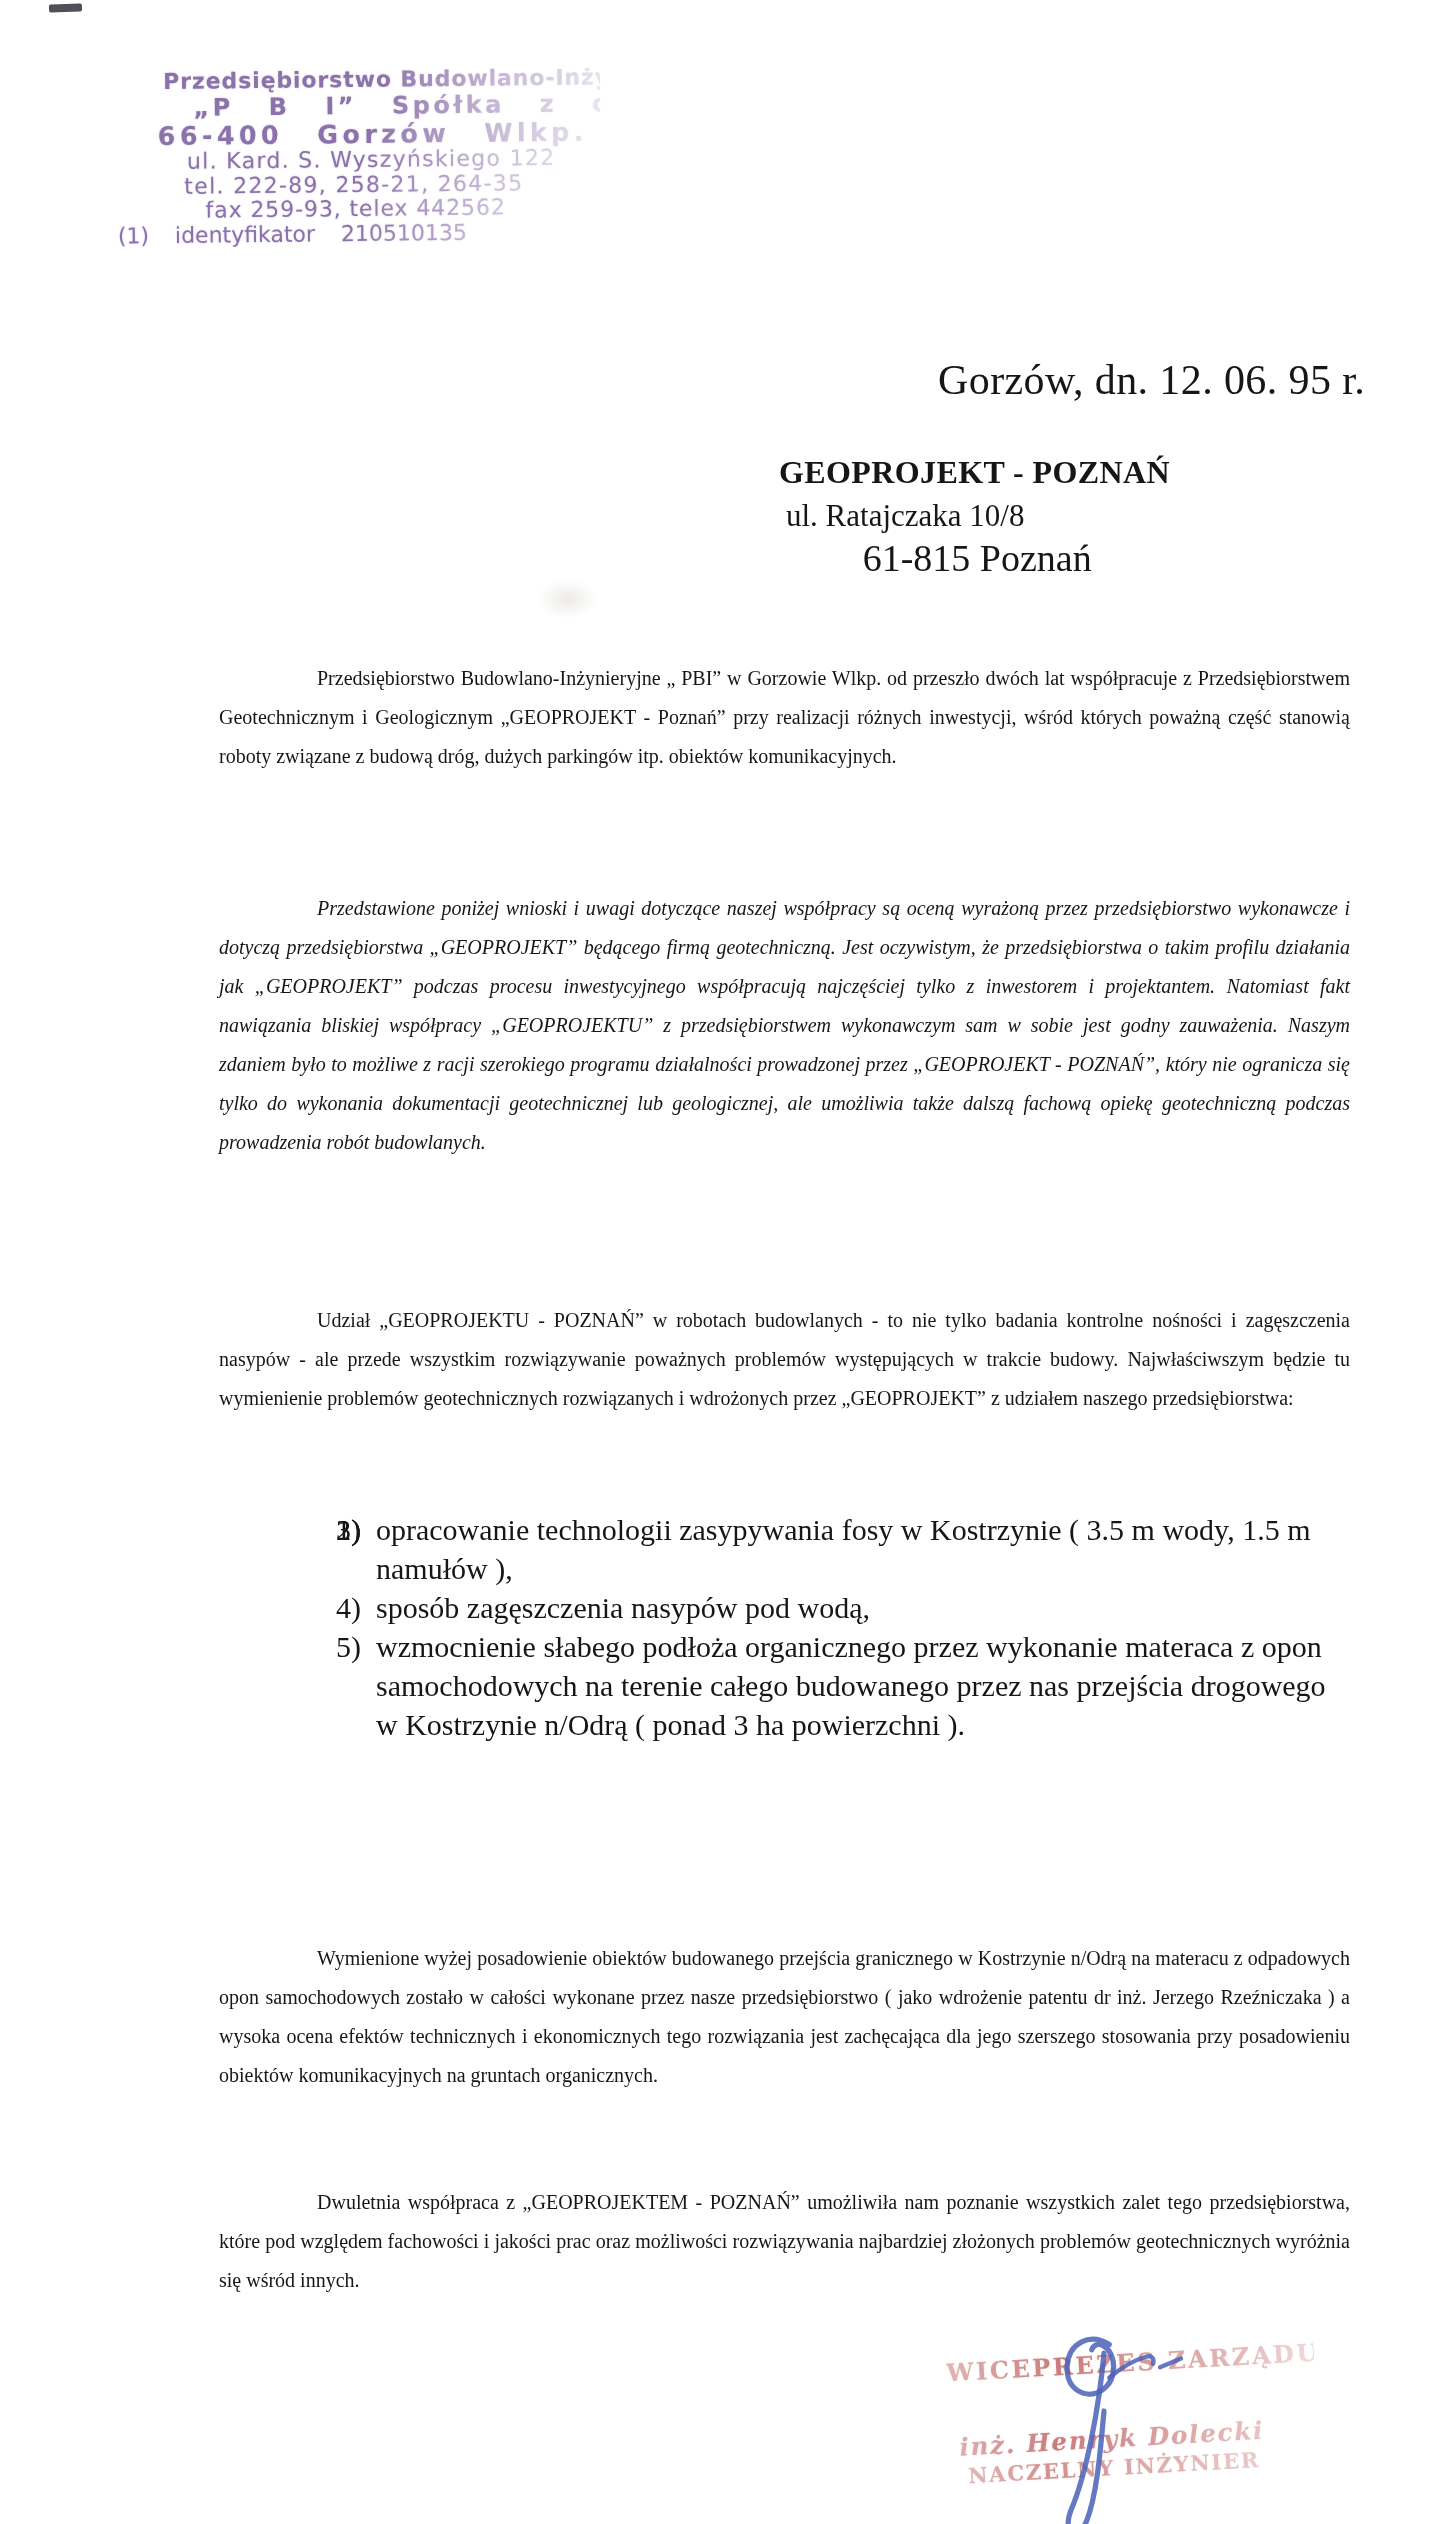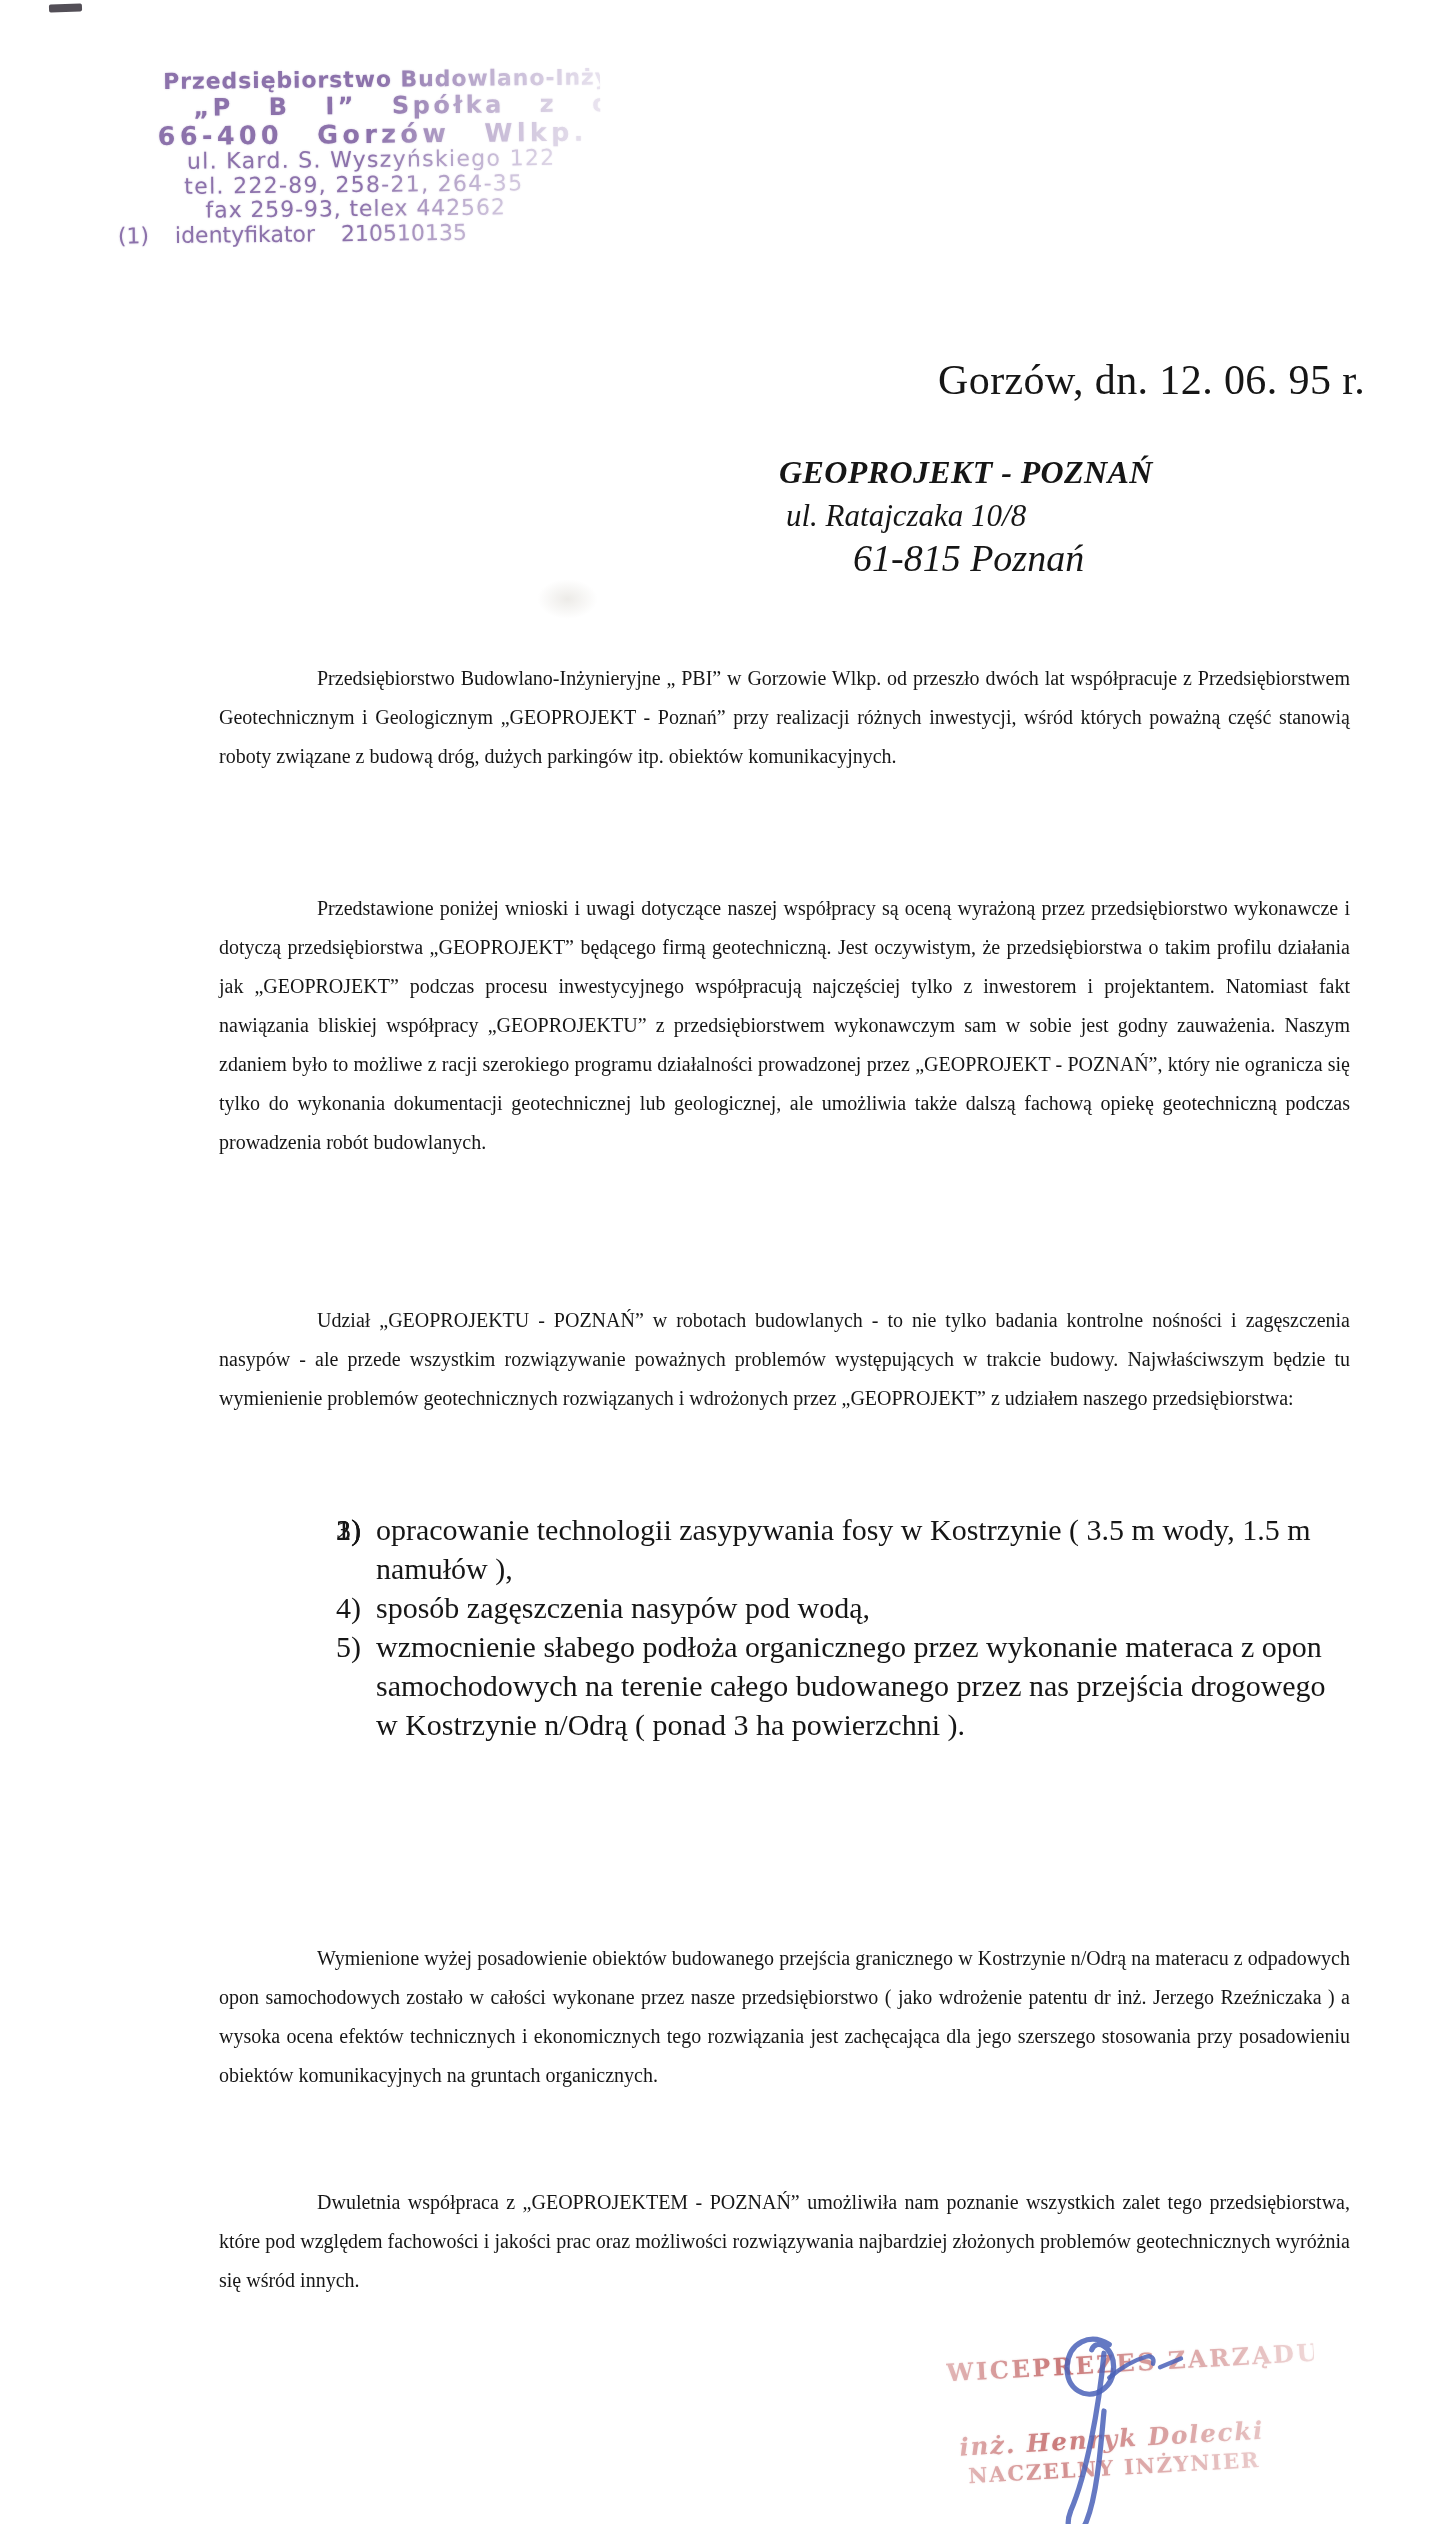--- a/index.html
+++ b/index.html
@@ -41,34 +41,34 @@
   .lh6{margin-left:95px;font-size:22px;letter-spacing:0.9px;}
   .lh7{margin-left:7px;font-size:22px;word-spacing:19px;}
 
   
   .dateline{
     position:absolute;left:938px;top:356px;
     font-size:42px;letter-spacing:0.4px;
   }
 
   
-  .recipient{position:absolute;left:779px;top:454px;font-style:italic;}
+  .recipient{position:absolute;left:779px;top:454px;}
   .r-name{font-size:32px;font-weight:bold;letter-spacing:0.4px;}
   .r-a1{font-size:31px;margin-left:7px;margin-top:7px;}
   .r-a2{font-size:38px;margin-left:5.3px;margin-top:2px;text-align:center;}
 
   
   .para{
     position:absolute;left:219px;width:1131px;
     margin:0;font-size:20px;line-height:39px;
     text-align:justify;text-align-last:left;
     text-indent:98px;
   }
   .p1{top:659px;}
-  .p2{top:889px;}
+  .p2{top:889px;font-style:italic;}
   .p3{top:1301px;}
   .p4{top:1939px;}
   .p5{top:2183px;}
 
   .num-list{
     position:absolute;left:336px;top:1510px;width:999px;
     margin:0;padding:0;list-style:none;
     font-size:30px;line-height:39px;
   }
   .num-list li{position:relative;padding-left:40px;margin:0;}

